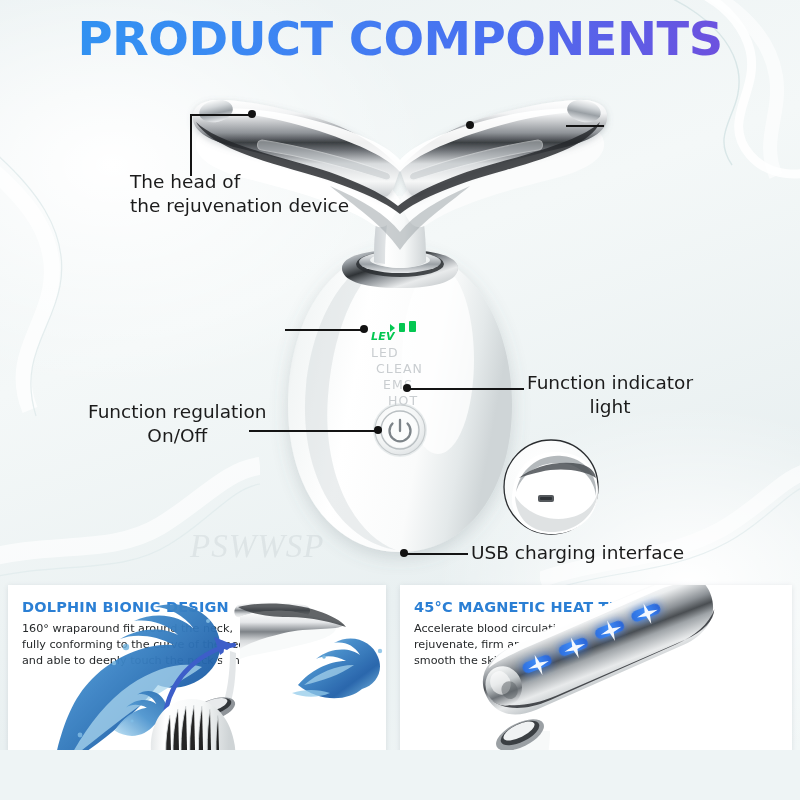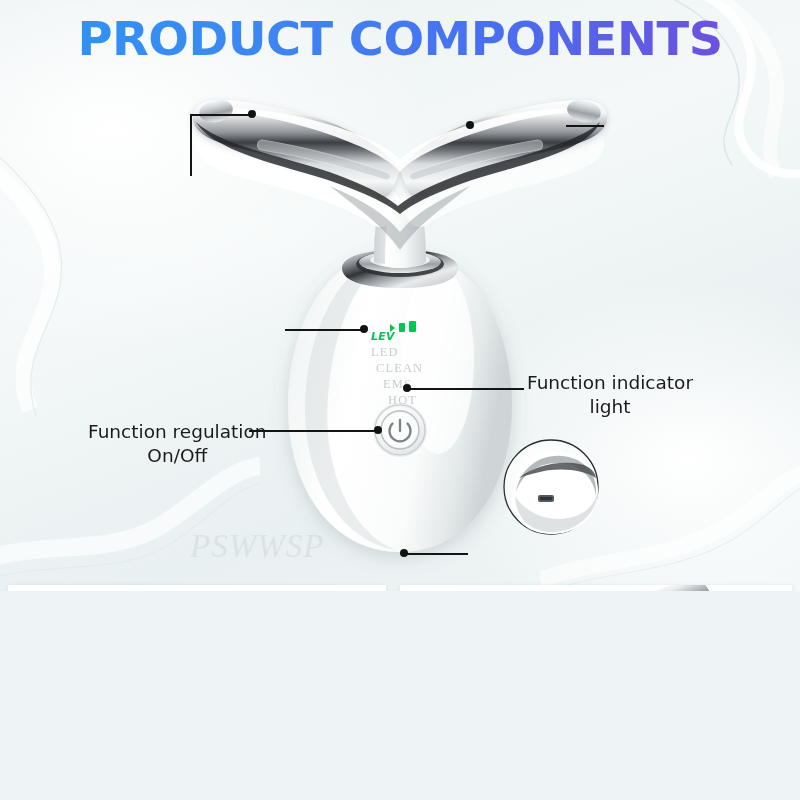--- a/index.html
+++ b/index.html
@@ -1,21 +1,21 @@
 <!DOCTYPE html>
 <html><head>
 <meta charset="utf-8">
 <style>
   html,body{margin:0;padding:0;}
   body{
     width:800px;height:800px;overflow:hidden;
     font-family:"Liberation Sans", sans-serif;
     background:#eef4f5;
   }
-  #page{position:relative;width:800px;height:591px;overflow:hidden;
+  #page{position:relative;width:800px;height:750px;overflow:hidden;
         background:
           radial-gradient(ellipse 520px 360px at 14% 22%, #ffffff 0%, rgba(255,255,255,0) 62%),
           radial-gradient(ellipse 420px 300px at 86% 78%, #ffffff 0%, rgba(255,255,255,0) 60%),
           linear-gradient(160deg,#eaf1f2 0%,#f4f8f8 38%,#e9f0f1 72%,#f2f7f7 100%);}
 
   
   .silk{position:absolute;pointer-events:none;}
   .silk svg{display:block;}
 
   
@@ -38,21 +38,21 @@
   .leader{position:absolute;background:#141414;}
   .lh{height:1.6px;}
   .lv{width:1.6px;}
   .dot{position:absolute;width:8px;height:8px;border-radius:50%;background:#121212;}
 
   
   #device{position:absolute;left:0;top:0;width:800px;height:575px;pointer-events:none;}
 
   
   .dtxt{position:absolute;font-family:"DejaVu Sans", sans-serif;}
-  .fnlabel{color:#c9cdd0;font-size:12.5px;letter-spacing:1.1px;font-weight:400;font-family:Liberation Serif, serif;}
+  .fnlabel{color:#c9cdd0;font-size:12.5px;letter-spacing:1.1px;font-weight:400;}
   .lev{color:#04c752;font-size:11px;font-weight:700;letter-spacing:0.3px;font-style:italic;}
   .bar{position:absolute;background:#04c752;}
 
   
   .watermark{position:absolute;left:190px;top:528px;font-size:33px;
      font-family:"Liberation Serif", serif;font-style:italic;color:rgba(150,162,168,.17);
      letter-spacing:1px;white-space:nowrap;}
 
   
   .panel{position:absolute;background:#fff;box-shadow:0 1px 5px rgba(60,80,90,.13);
@@ -268,39 +268,42 @@
   <div class="dtxt fnlabel" style="left:371px;top:345px;">LED</div>
   <div class="dtxt fnlabel" style="left:376px;top:361px;">CLEAN</div>
   <div class="dtxt fnlabel" style="left:383px;top:377px;">EMS</div>
   <div class="dtxt fnlabel" style="left:388px;top:393px;">HOT</div>
 
   <div class="watermark">PSWWSP</div>
 
   <div class="leader lv" style="left:190px;top:114px;height:62px;"></div>
   <div class="leader lh" style="left:190px;top:114px;width:62px;"></div>
   <div class="dot" style="left:248px;top:110px;"></div>
+  <div class="label" style="left:130px;top:170px;text-align:left;">The head of
+the rejuvenation device</div>
 
   <div class="leader lh" style="left:566px;top:125px;width:38px;"></div>
   <div class="dot" style="left:466px;top:121px;"></div>
 
   <div class="leader lh" style="left:285px;top:329px;width:80px;"></div>
   <div class="dot" style="left:360px;top:325px;"></div>
 
   <div class="leader lh" style="left:406px;top:388px;width:118px;"></div>
   <div class="dot" style="left:403px;top:384px;"></div>
   <div class="label" style="left:527px;top:371px;text-align:center;">Function indicator
 light</div>
 
   <div class="leader lh" style="left:249px;top:430px;width:129px;"></div>
   <div class="dot" style="left:374px;top:426px;"></div>
-  <div class="label" style="left:88px;top:400px;text-align:center;margin-top:20px;">Function regulation
+  <div class="label" style="left:88px;top:400px;text-align:center;">Function regulation
 On/Off</div>
 
   <div class="leader lh" style="left:404px;top:553px;width:64px;"></div>
   <div class="dot" style="left:400px;top:549px;"></div>
+  <div class="label" style="left:471px;top:541px;">USB charging interface</div>
 
   <div class="panel" id="panel-left">
     <div class="phead" style="left:14px;top:14px;font-size:14.5px;">DOLPHIN BIONIC DESIGN</div>
     <div class="pbody" style="left:14px;top:36px;width:230px;">160° wraparound fit around the neck,
 fully conforming to the curve of the neck
 and able to deeply touch the neck skin</div>
 
     <svg width="378" height="207" viewBox="0 0 378 207" style="position:absolute;left:0;top:0;">
       <defs>
         <linearGradient id="dolphGrad" x1="0" y1="0" x2="1" y2="1">

